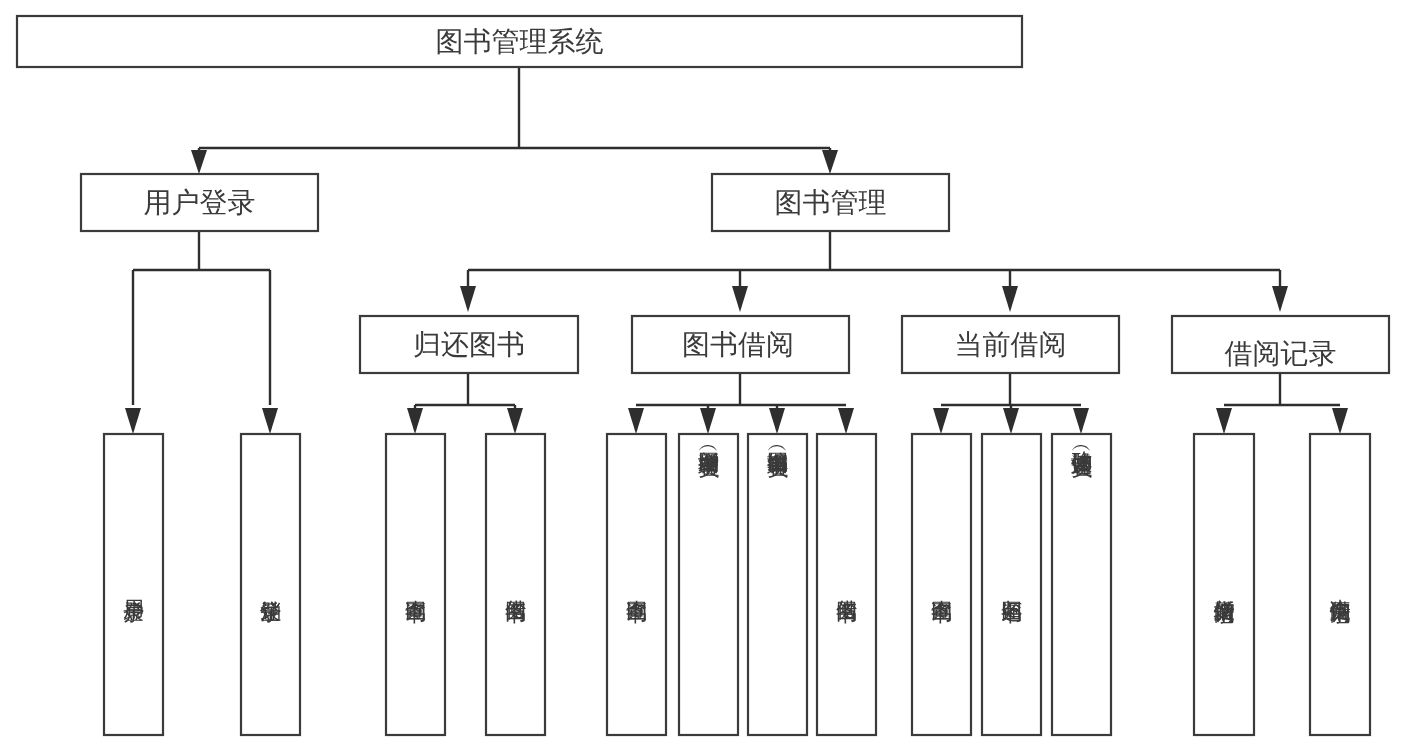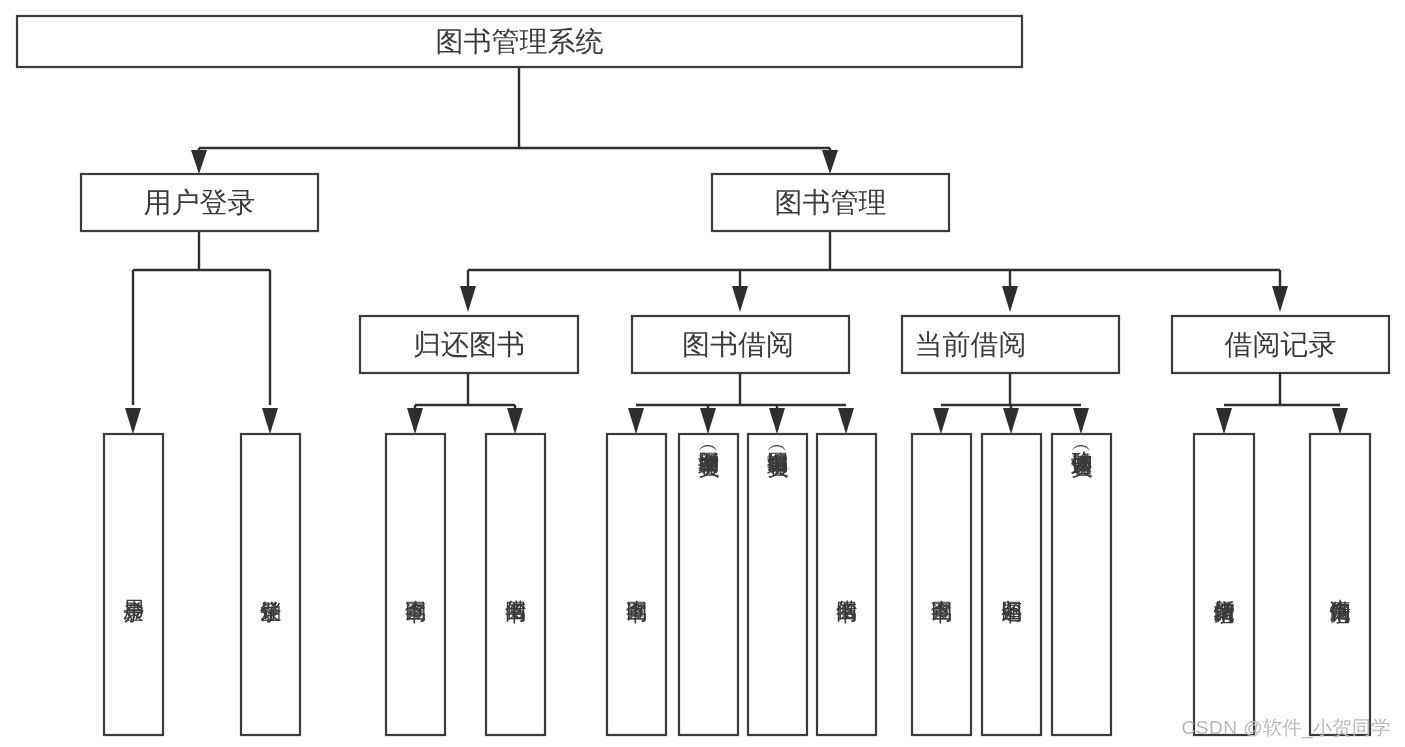--- a/index.html
+++ b/index.html
@@ -201,24 +201,24 @@
   <div class="horiz-label-wrap" style="left:712px; top:174px; width:237px; height:57px;text-align:center;">
     <span class="horiz-text">图书管理</span>
   </div>
 
   <div class="horiz-label-wrap" style="left:360px; top:316px; width:218px; height:57px;">
     <span class="horiz-text">归还图书</span>
   </div>
   <div class="horiz-label-wrap" style="left:632px; top:316px; width:212px; height:57px;">
     <span class="horiz-text">图书借阅</span>
   </div>
-  <div class="horiz-label-wrap" style="left:862px; top:316px; width:217px; height:57px;">
+  <div class="horiz-label-wrap" style="left:902px; top:316px; width:217px; height:57px;">
     <span class="horiz-text">当前借阅</span>
   </div>
-  <div class="horiz-label-wrap" style="left:1172px; top:316px; width:217px; height:57px;">
+  <div class="horiz-label-wrap" style="left:1172px; top:316px; width:217px; height:57px;align-items:flex-end;">
     <span class="horiz-text">借阅记录</span>
   </div>
 
   <div class="vert-label-wrap" style="left:104px; top:434px; width:59px; height:301px;">
     <span class="vert-text">用户登录</span>
   </div>
   <div class="vert-label-wrap" style="left:241px; top:434px; width:59px; height:301px;">
     <span class="vert-text">注销登录</span>
   </div>
 
@@ -252,15 +252,14 @@
     <span class="vert-text">确认归还（管理员）</span>
   </div>
 
   <div class="vert-label-wrap" style="left:1194px; top:434px; width:60px; height:301px;">
     <span class="vert-text">新增借阅记录</span>
   </div>
   <div class="vert-label-wrap" style="left:1310px; top:434px; width:60px; height:301px;">
     <span class="vert-text">查询借阅记录</span>
   </div>
 
-  <div id="watermark">CSDN @软件_小贺同学</div>
 
 </div>
 
 </body></html>

